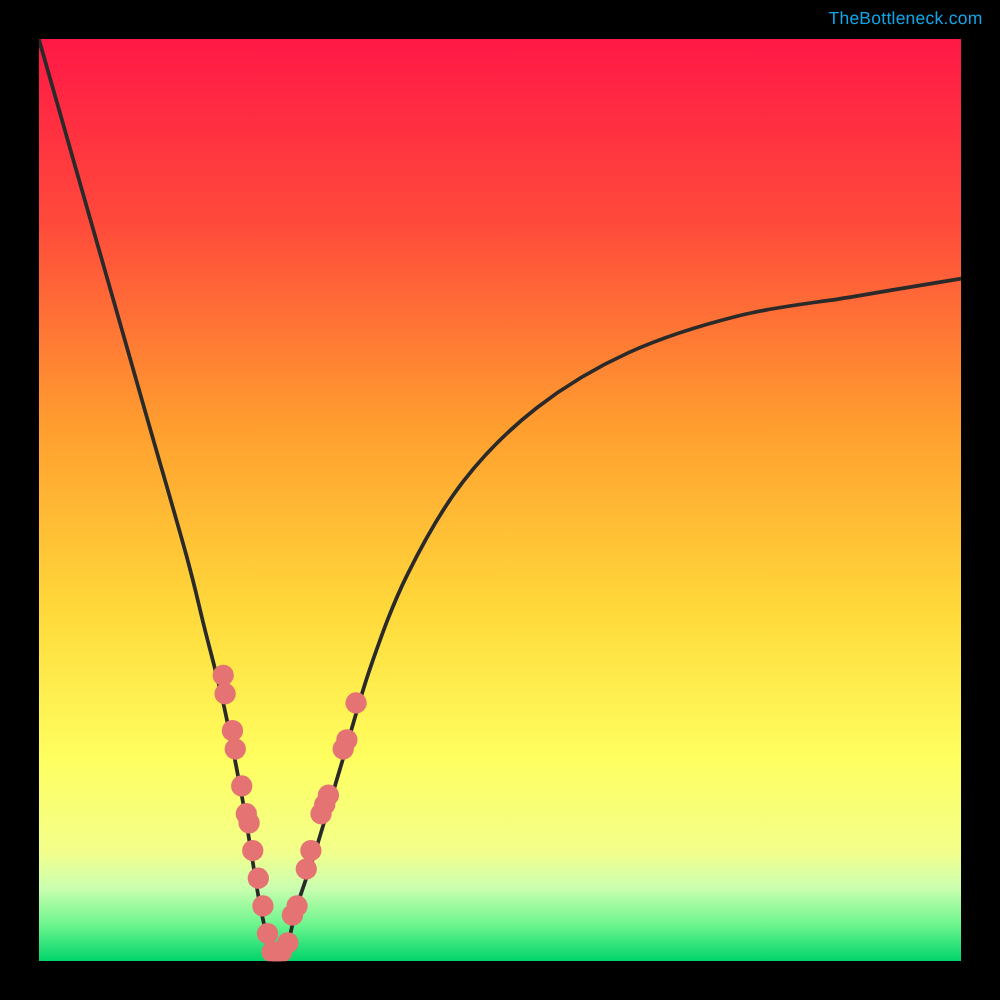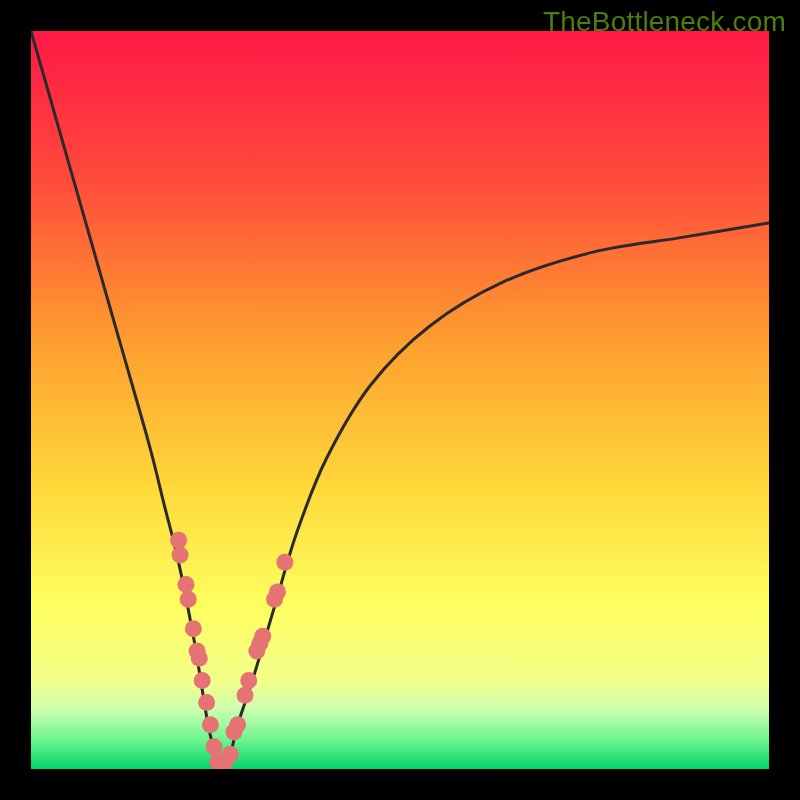--- a/index.html
+++ b/index.html
@@ -25,22 +25,22 @@
     overflow: hidden;
   }
   .gradient {
     position: absolute;
     inset: 0;
   }
   .watermark {
     position: absolute;
     top: 6px;
     right: 14px;
-    color: #4d7c0f;
-    font-size: 28px;
+    color: #0ea5e9;
+    font-size: 14px;
     font-weight: 500;
     letter-spacing: 0.2px;
     user-select: none;
   }
   svg.curve {
     position: absolute;
     inset: 0;
     width: 738px;
     height: 738px;
     overflow: visible;

